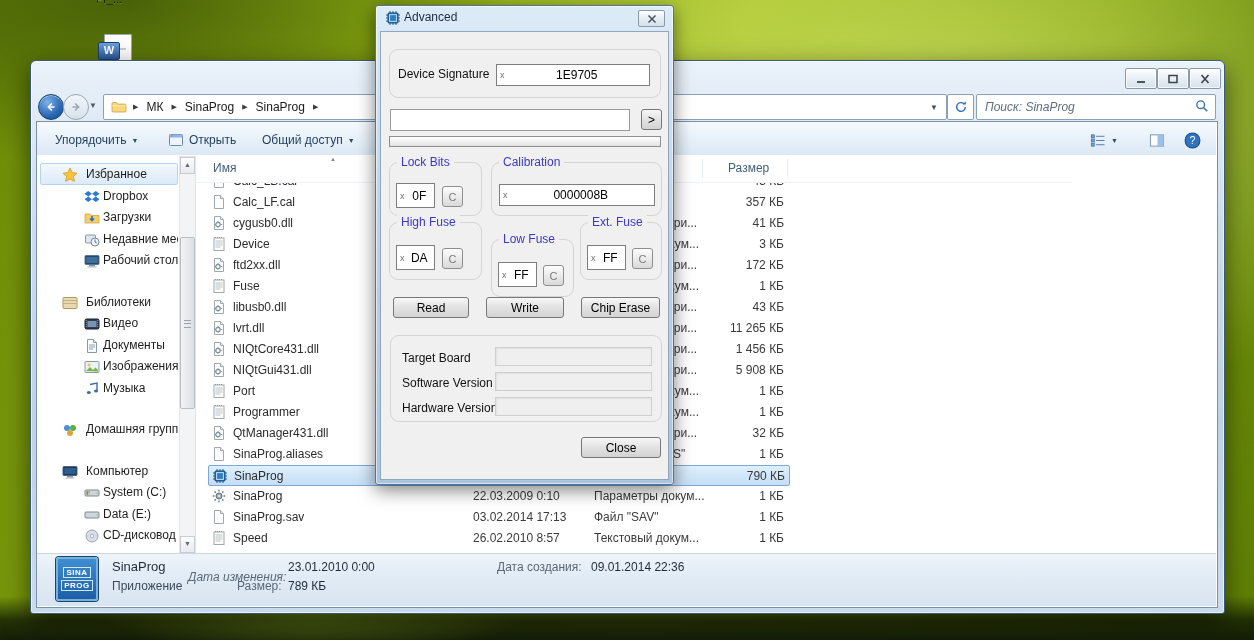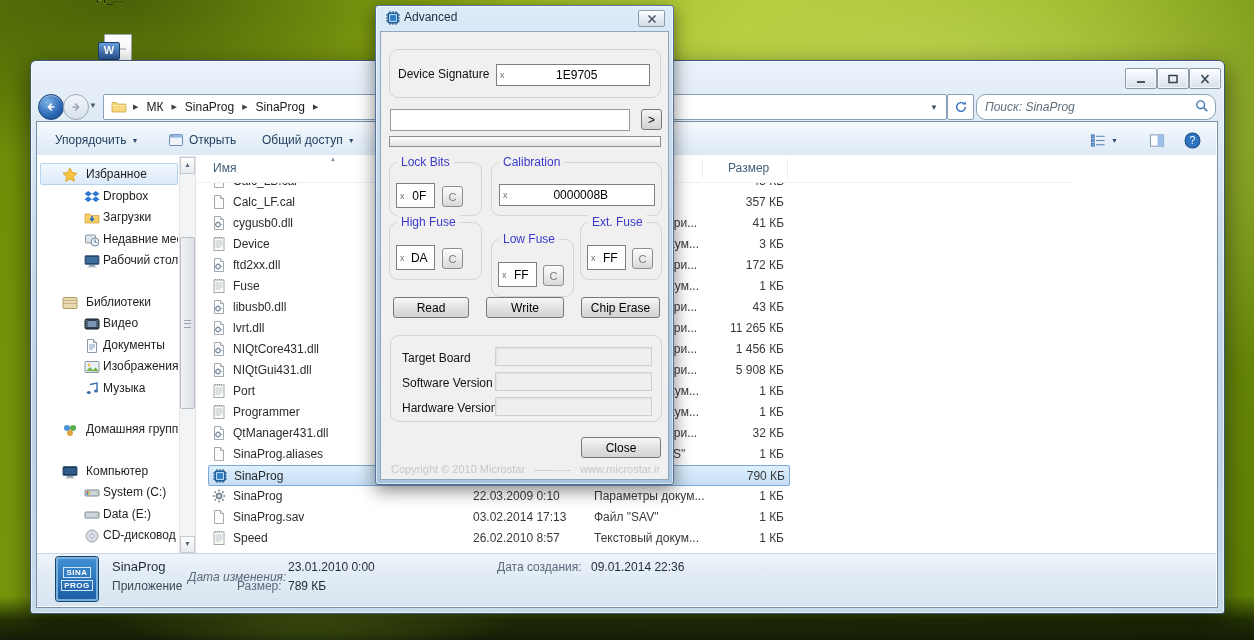--- a/index.html
+++ b/index.html
@@ -42,21 +42,21 @@
   .fwd{left:63px;background:linear-gradient(#f2f6fa,#d8e1ea);border:1px solid #9aa8b4;}
   .chev{left:89px;top:101px;font-size:8px;color:#4a5a68;}
   .addrbar{left:103px;top:94px;width:842px;height:24px;background:#fff;border:1px solid #8aa0b6;
     border-radius:2px;display:flex;align-items:center;overflow:hidden;}
   .crumbsep{font-size:7px;color:#3c3c3c;padding:0 6px;}
   .crumb{font-size:12px;color:#1a1a1a;padding:0 2px;cursor:pointer;white-space:nowrap;}
   .addrcaret{margin-left:auto;padding:0 8px;font-size:8px;color:#3c4c5a;}
   .refresh{left:947px;top:94px;width:25px;height:24px;background:#fff;border:1px solid #8aa0b6;
     border-radius:2px;display:flex;align-items:center;justify-content:center;}
   .searchbox{left:976px;top:94px;width:238px;height:24px;background:#fff;border:1px solid #8aa0b6;
-    border-radius:10px;}
+    border-radius:2px;}
   .searchbox input{position:absolute;left:6px;top:2px;width:200px;height:18px;border:0;outline:0;
     font-family:"Liberation Sans",sans-serif;font-size:12px;font-style:italic;color:#5e6e7c;}
   .searchbox input::placeholder{color:#5e6e7c;font-style:italic;opacity:1;}
   .mag{position:absolute;right:6px;top:4px;}
   .client{left:36px;top:121px;width:1180px;height:485px;background:#fff;border:1px solid #7890a8;}
   .toolbar{left:37px;top:122px;width:1179px;height:33px;
     background:linear-gradient(#f6fafd,#e7f0f9 55%,#dce9f5);border-bottom:1px solid #d0dcea;}
   .tbtxt{top:131px;height:18px;font-size:12px;color:#1f3c5c;display:flex;align-items:center;gap:5px;cursor:pointer;}
   .tbarrow{font-size:7px;color:#2c4a6a;}
   
@@ -706,16 +706,15 @@
       <div class="ifield" style="left:104px;top:11px;width:157px;height:19px;"><span></span></div>
       <span class="dlab" style="left:11px;top:40px;">Software Version</span>
       <div class="ifield" style="left:104px;top:36px;width:157px;height:19px;"><span></span></div>
       <span class="dlab" style="left:11px;top:65px;">Hardware Version</span>
       <div class="ifield" style="left:104px;top:61px;width:157px;height:19px;"><span></span></div>
     </div>
 
     <div class="dbtn" style="left:205px;top:431px;width:80px;">
         <span>Close</span>
       </div>
-    <div class="copyr">Copyright © 2010 Microstar   ----------   www.microstar.ir</div>
   </div>
 
 </div>
 
 </body></html>

